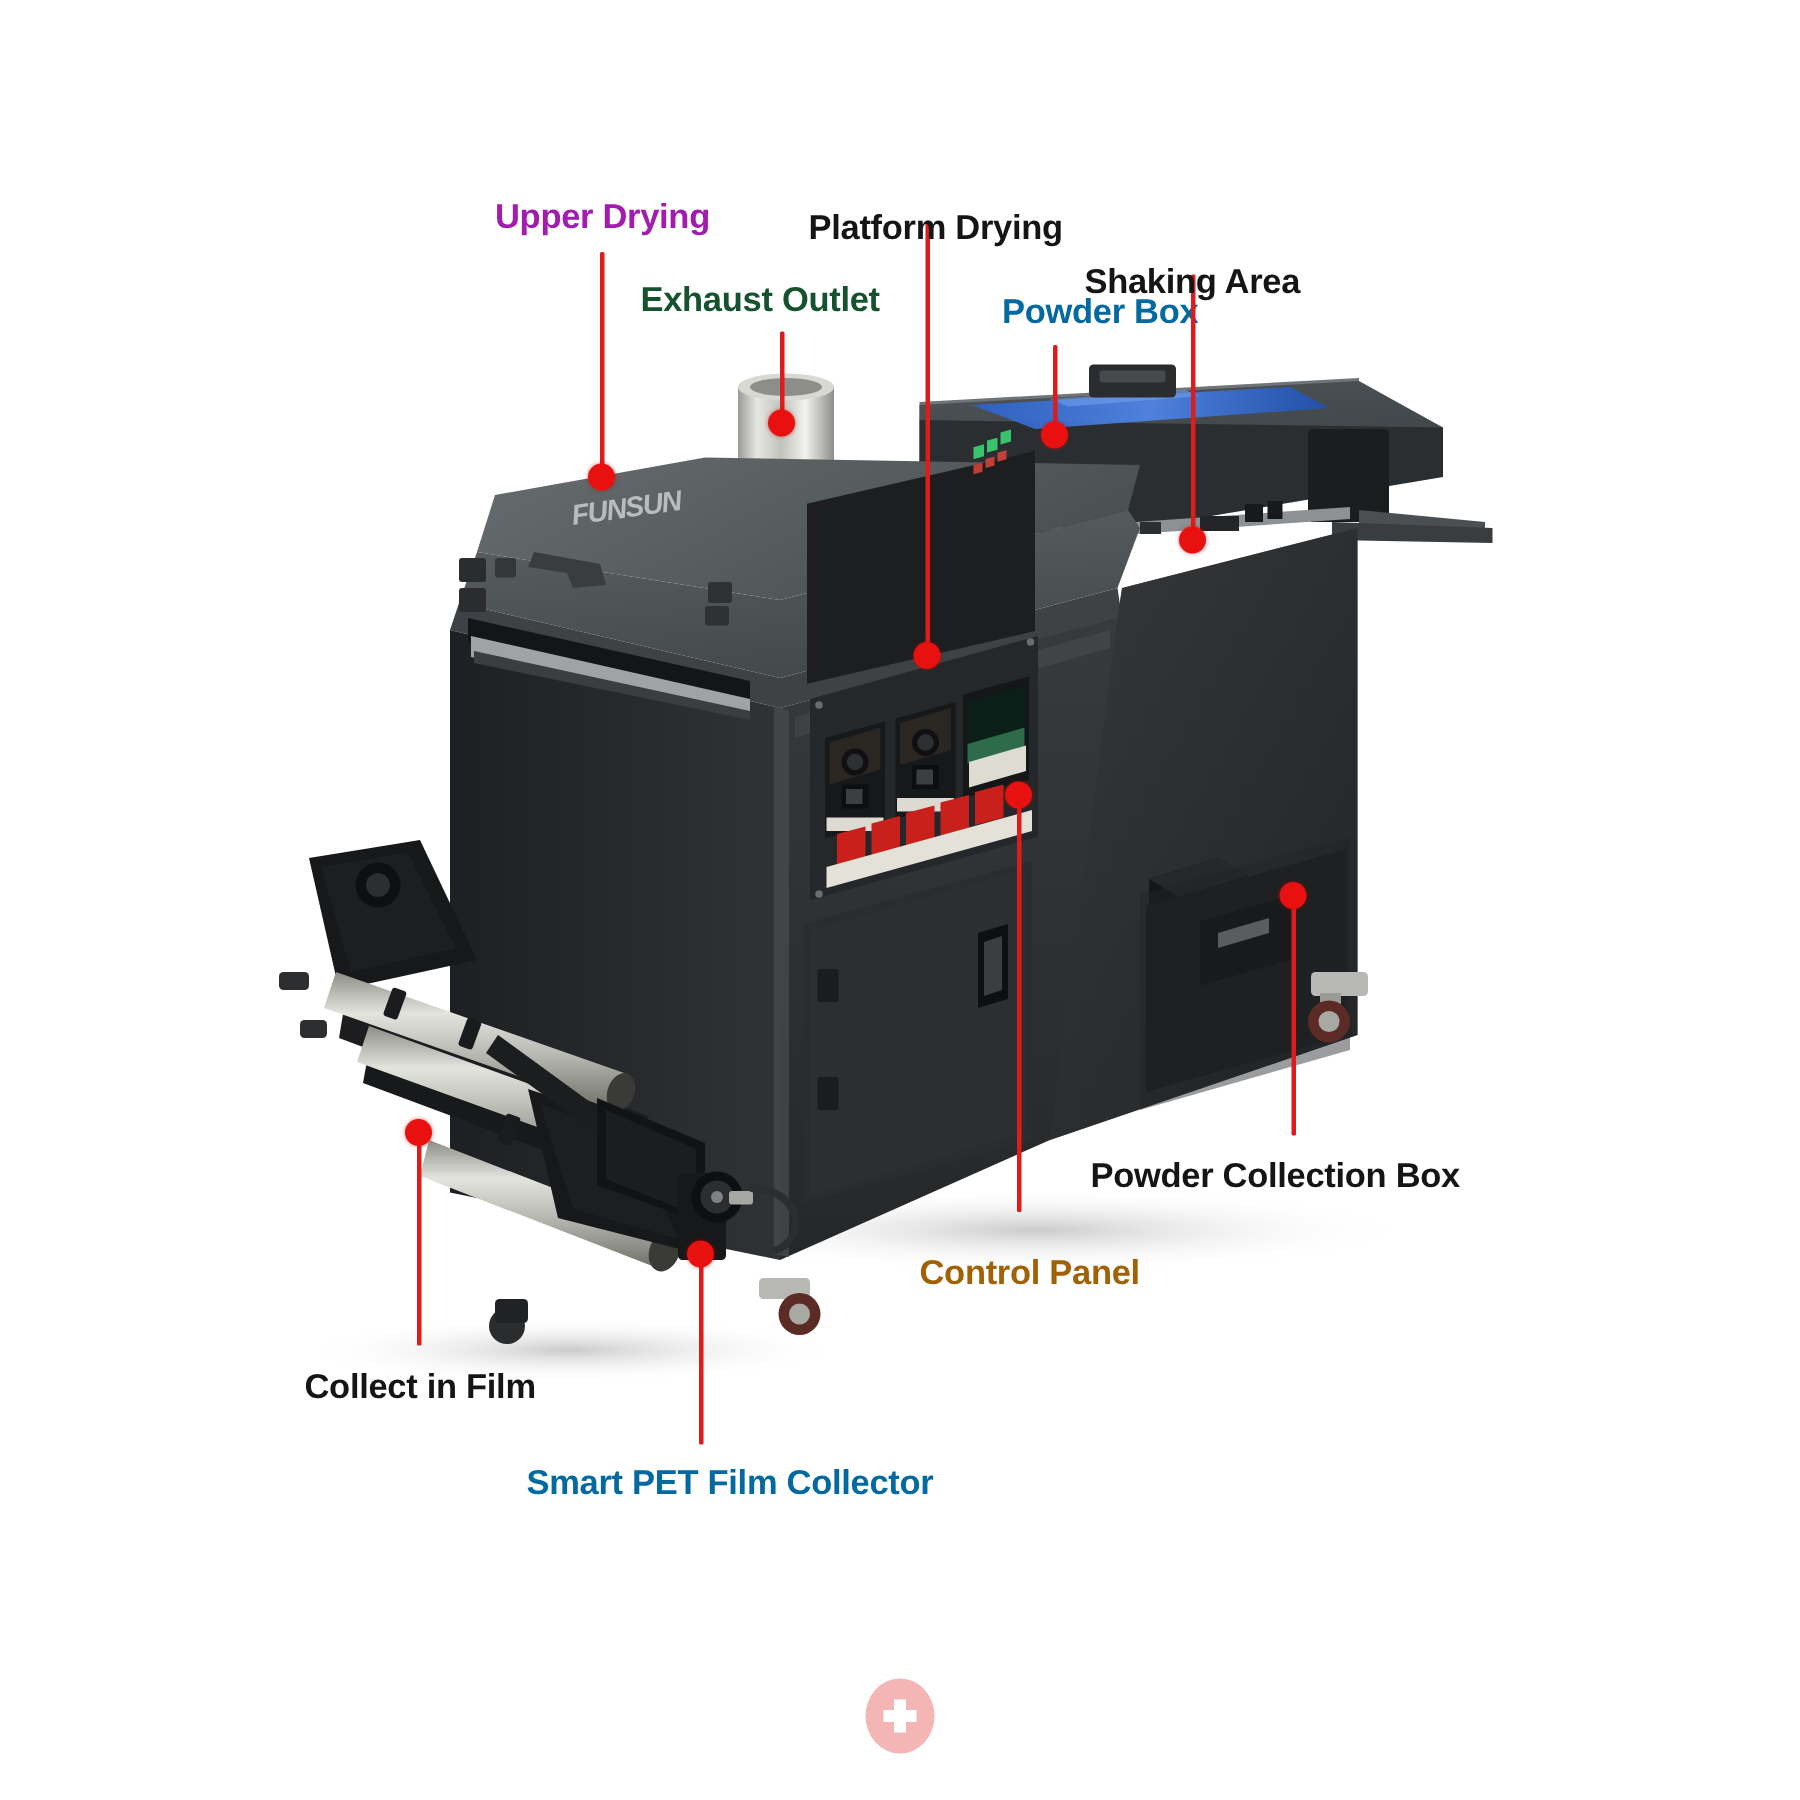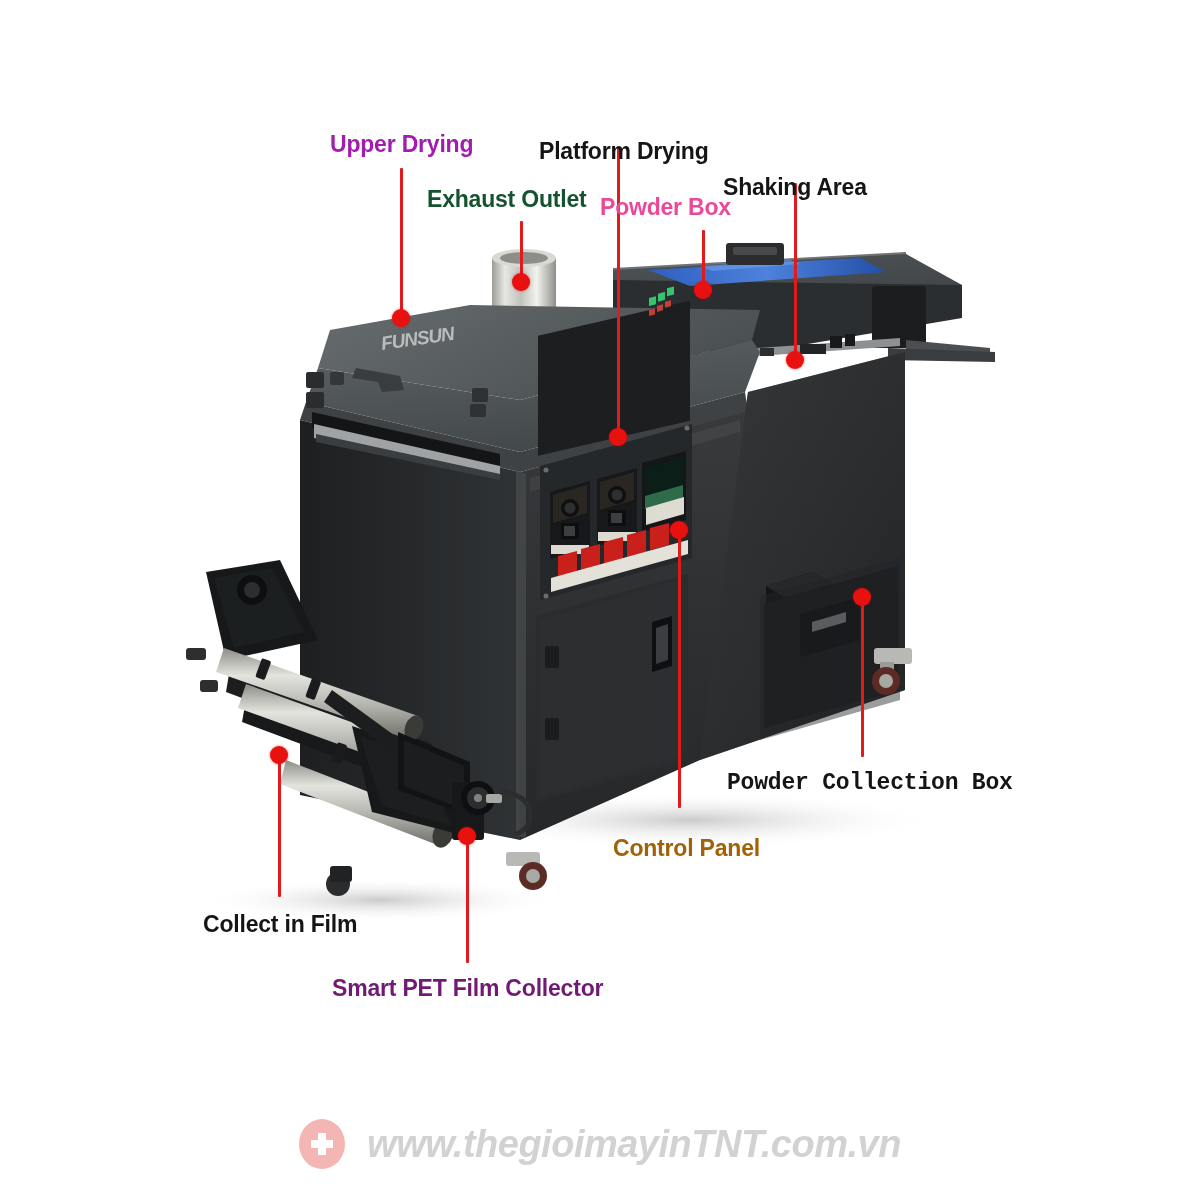--- a/index.html
+++ b/index.html
@@ -361,41 +361,40 @@
       <div class="dot" style="left: 392px; top: 309px; background: rgb(232, 17, 15);"></div>
       <div class="label" style="left: 330px; top: 133px; color: #a21caf;">Upper Drying</div>
       <div class="leader" style="left: 520px; top: 221px; height: 61px; background: rgb(224, 27, 27);"></div>
       <div class="dot" style="left: 512px; top: 273px; background: rgb(232, 17, 15);"></div>
       <div class="label" style="left: 427px; top: 188px; color: #14532d;">Exhaust Outlet</div>
       <div class="leader" style="left: 617px; top: 147px; height: 290px; background: rgb(224, 27, 27);"></div>
       <div class="dot" style="left: 609px; top: 428px; background: rgb(232, 17, 15);"></div>
       <div class="label" style="left: 539px; top: 112px; color: rgb(21, 21, 21); margin-top: 28px;">Platform Drying</div>
       <div class="leader" style="left: 702px; top: 230px; height: 60px; background: rgb(224, 27, 27);"></div>
       <div class="dot" style="left: 694px; top: 281px; background: rgb(232, 17, 15);"></div>
-      <div class="label" style="left: 600px; top: 196px; color: #ec4899;">Powder Box</div>
+      <div class="label" style="left: 668px; top: 196px; color: #0369a1;">Powder Box</div>
       <div class="leader" style="left: 794px; top: 183px; height: 177px; background: rgb(224, 27, 27);"></div>
       <div class="dot" style="left: 786px; top: 351px; background: rgb(232, 17, 15);"></div>
       <div class="label" style="left: 723px; top: 148px; color: rgb(21, 21, 21); margin-top: 28px;">Shaking Area</div>
       <div class="leader" style="left: 861px; top: 597px; height: 160px; background: rgb(224, 27, 27);"></div>
       <div class="dot" style="left: 853px; top: 588px; background: rgb(232, 17, 15);"></div>
-      <div class="label" style="left: 727px; top: 772px; color: rgb(21, 21, 21); font-family: Liberation Mono, monospace;">Powder Collection Box</div>
+      <div class="label" style="left: 727px; top: 772px; color: rgb(21, 21, 21);">Powder Collection Box</div>
       <div class="leader" style="left: 678px; top: 530px; height: 278px; background: rgb(224, 27, 27);"></div>
       <div class="dot" style="left: 670px; top: 521px; background: rgb(232, 17, 15);"></div>
       <div class="label" style="left: 613px; top: 837px; color: #a16207;">Control Panel</div>
       <div class="leader" style="left: 278px; top: 755px; height: 142px; background: rgb(224, 27, 27);"></div>
       <div class="dot" style="left: 270px; top: 746px; background: rgb(232, 17, 15);"></div>
       <div class="label" style="left: 203px; top: 913px; color: rgb(21, 21, 21);">Collect in Film</div>
       <div class="leader" style="left: 466px; top: 836px; height: 127px; background: rgb(224, 27, 27);"></div>
       <div class="dot" style="left: 458px; top: 827px; background: rgb(232, 17, 15);"></div>
-      <div class="label" style="left: 332px; top: 977px; color: #701a75;">Smart PET Film Collector</div>
+      <div class="label" style="left: 351px; top: 977px; color: #0369a1;">Smart PET Film Collector</div>
     </div>
 
   <div id="watermark">
     <div id="wm-badge">
       <div class="plus-wrap">
         <div class="plus-v"></div>
         <div class="plus-h"></div>
       </div>
     </div>
-    <div id="wm-text">www.thegioimayinTNT.com.vn</div>
   </div>
 
 </div>
 
 </body></html>

